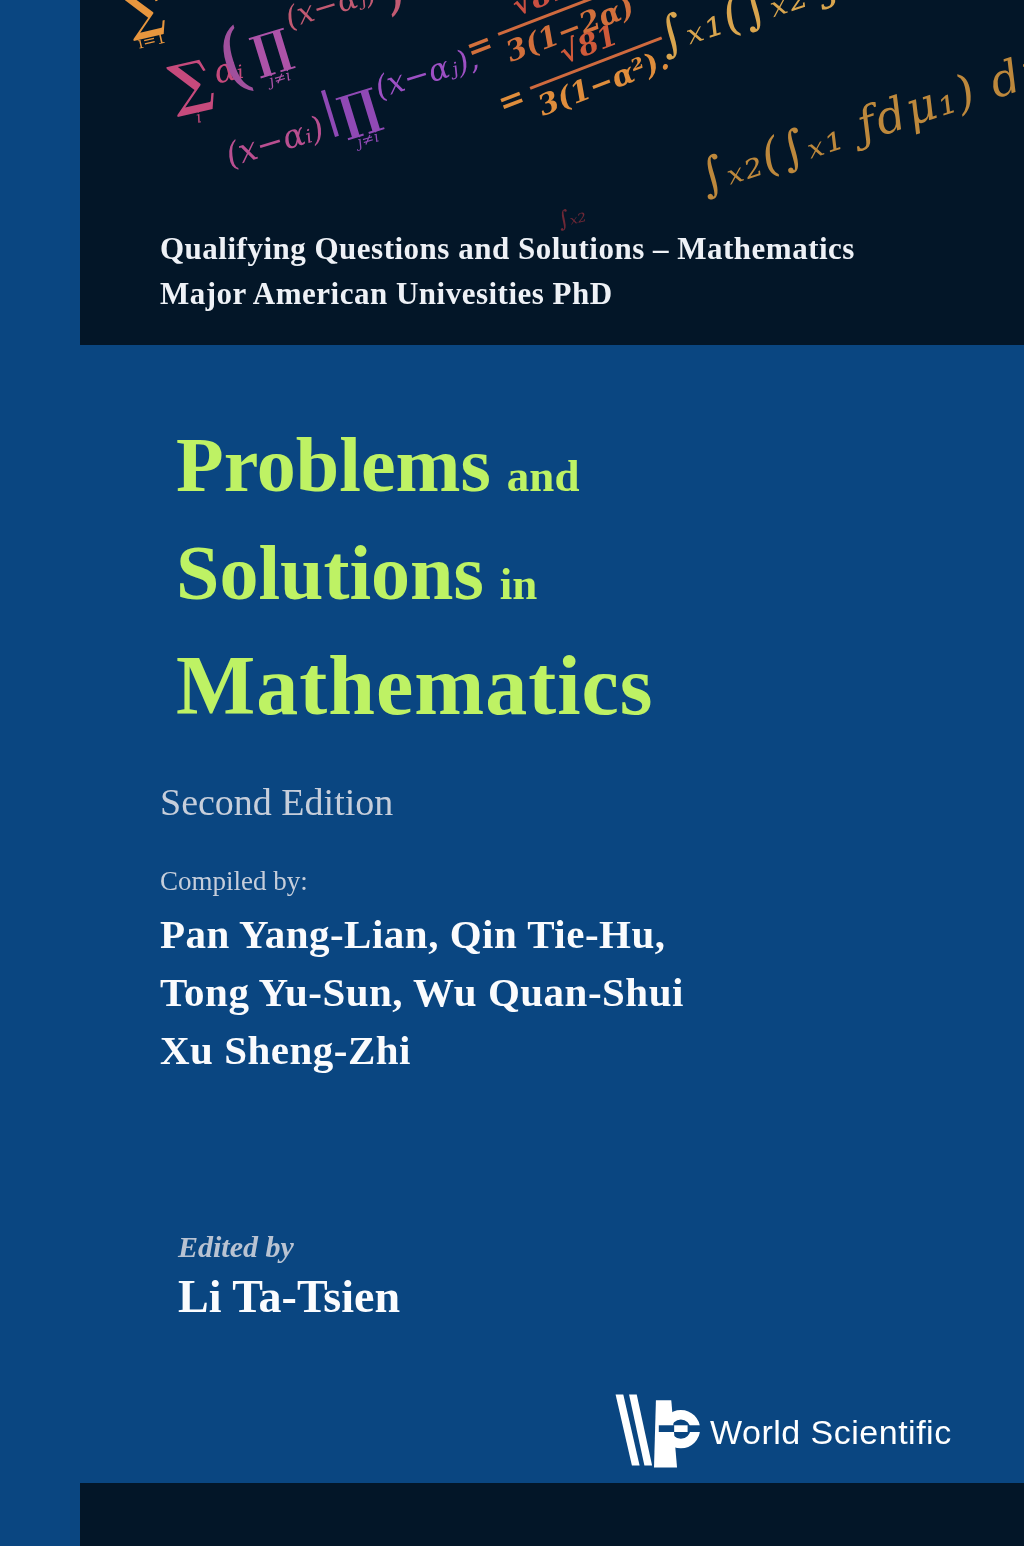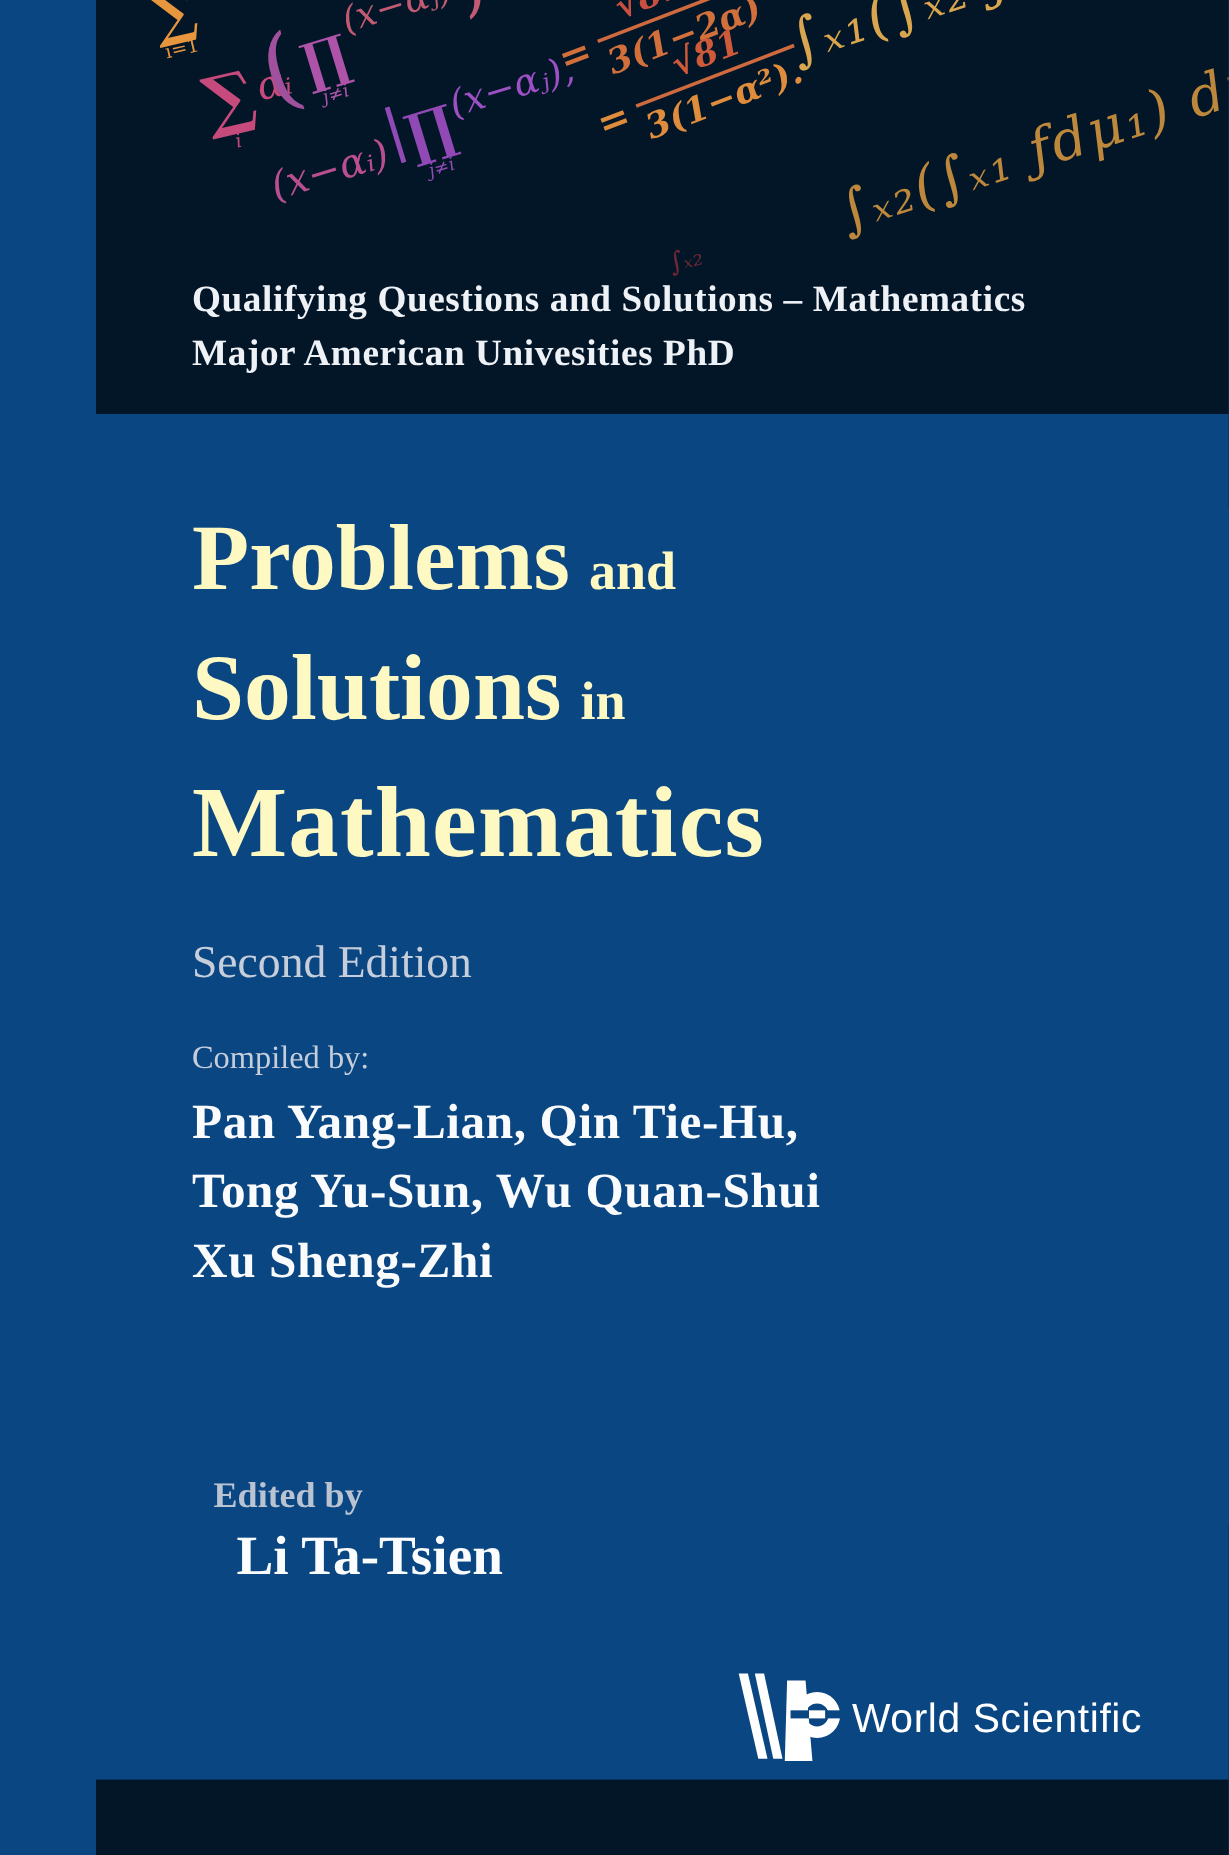--- a/index.html
+++ b/index.html
@@ -49,32 +49,32 @@
   .f7{left:570px; top:10px; transform:rotate(-18deg); color:#d9a54e;
       font-size:48px; font-style:italic; letter-spacing:2px;}
   .f8{left:612px; top:152px; transform:rotate(-18deg); color:#bd883c;
       font-size:46px; font-style:italic; letter-spacing:2px;}
   .f9{left:475px; top:208px; transform:rotate(-14deg); color:#6e2836;
       font-size:22px; font-style:italic;}
   
   .series{position:absolute; left:80px; top:226px; color:#eef1f6;
           font-weight:bold; font-size:31px; line-height:45px; letter-spacing:0.5px;}
   
-  .tline{position:absolute; left:160px; color:#fef9c3; font-weight:bold; line-height:1;}
+  .tline{position:absolute; left:176px; color:#bef264; font-weight:bold; line-height:1;}
   .t1{top:426px;} .t2{top:534px;} .t3{top:644px;}
   .big{font-size:78px;}
   .big3{font-size:84px; letter-spacing:1px;}
   .conj{font-size:45px; margin-left:16px;}
   .edition{position:absolute; left:160px; top:780px; font-size:38px; color:#c6cedb;}
   
   .compiled{position:absolute; left:160px; top:866px; font-size:27px; color:#c6cedb;}
   .authors{position:absolute; left:160px; top:905px; font-size:41px; font-weight:bold;
            color:#fafbfd; line-height:58px; letter-spacing:0.5px;}
-  .edited{position:absolute; left:178px; top:1230px; font-size:30px; font-weight:bold; color:#b9c3d2;}
-  .editor{position:absolute; left:178px; top:1270px; font-size:46px; font-weight:bold; color:#fbfcfe;margin-left:19px;}
+  .edited{position:absolute; left:178px; top:1230px; font-size:30px; font-weight:bold; color:#b9c3d2;font-style:italic;}
+  .editor{position:absolute; left:178px; top:1270px; font-size:46px; font-weight:bold; color:#fbfcfe;}
   
   .publisher{position:absolute; left:606px; top:1394px; display:flex; align-items:center;}
   .ws-text{font-family:"Liberation Sans","DejaVu Sans",sans-serif; font-weight:normal;
            font-size:34px; color:#ffffff; margin-left:8px; letter-spacing:0.5px;}
   .bottom-band{position:absolute; left:80px; top:1483px; width:944px; height:63px; background:#031628;}
 </style>
 </head>
 <body>
 
 <div class="page">

